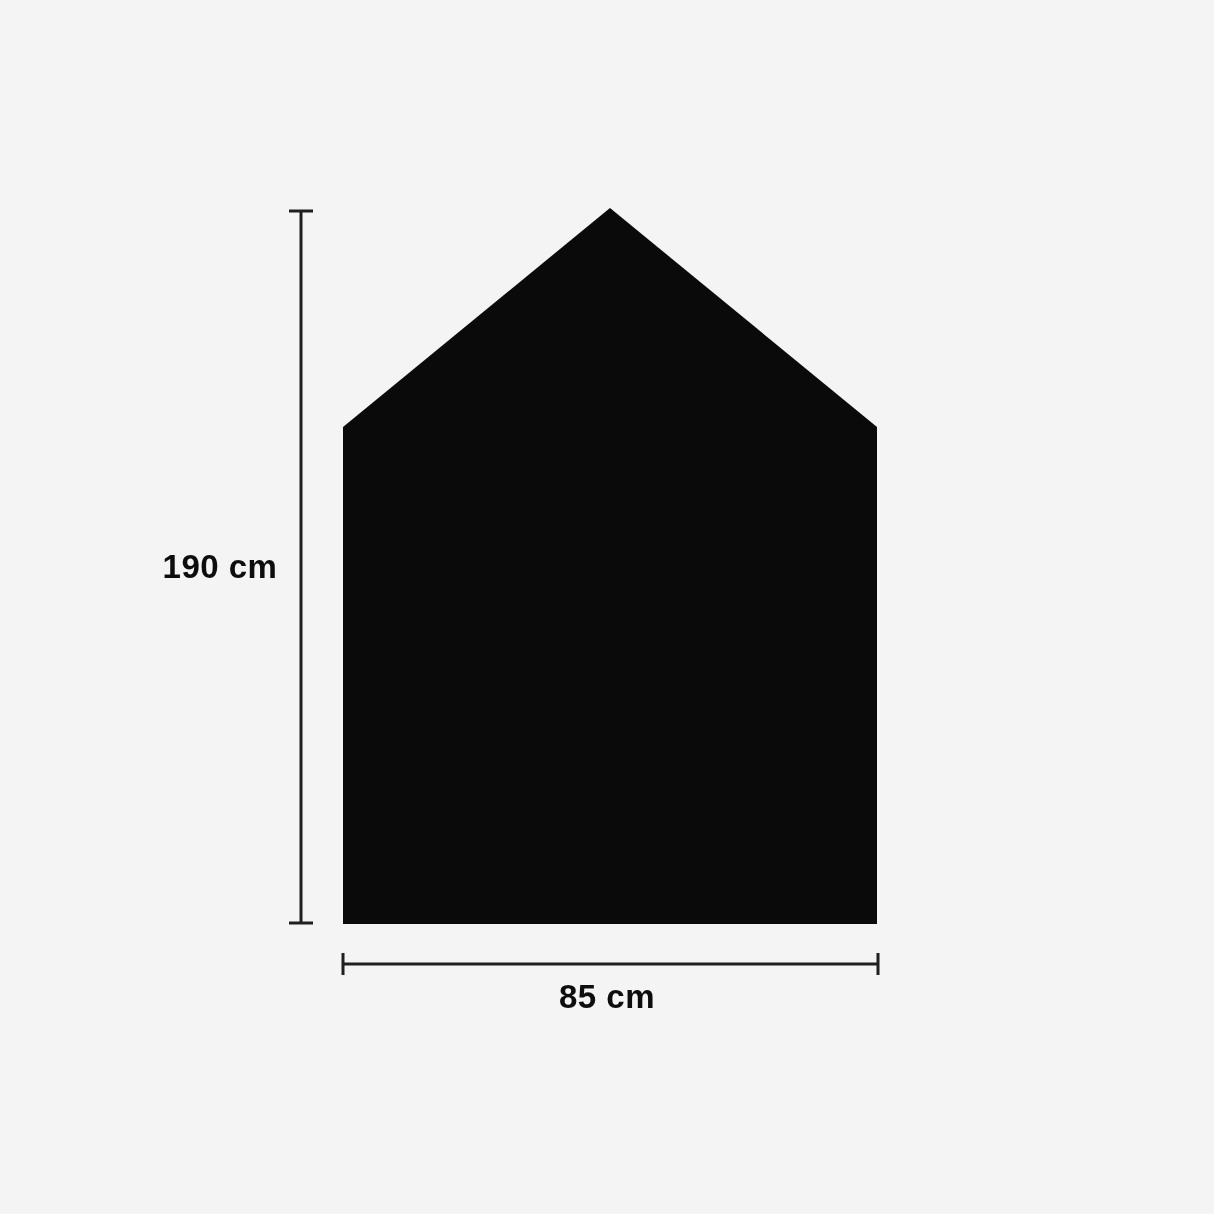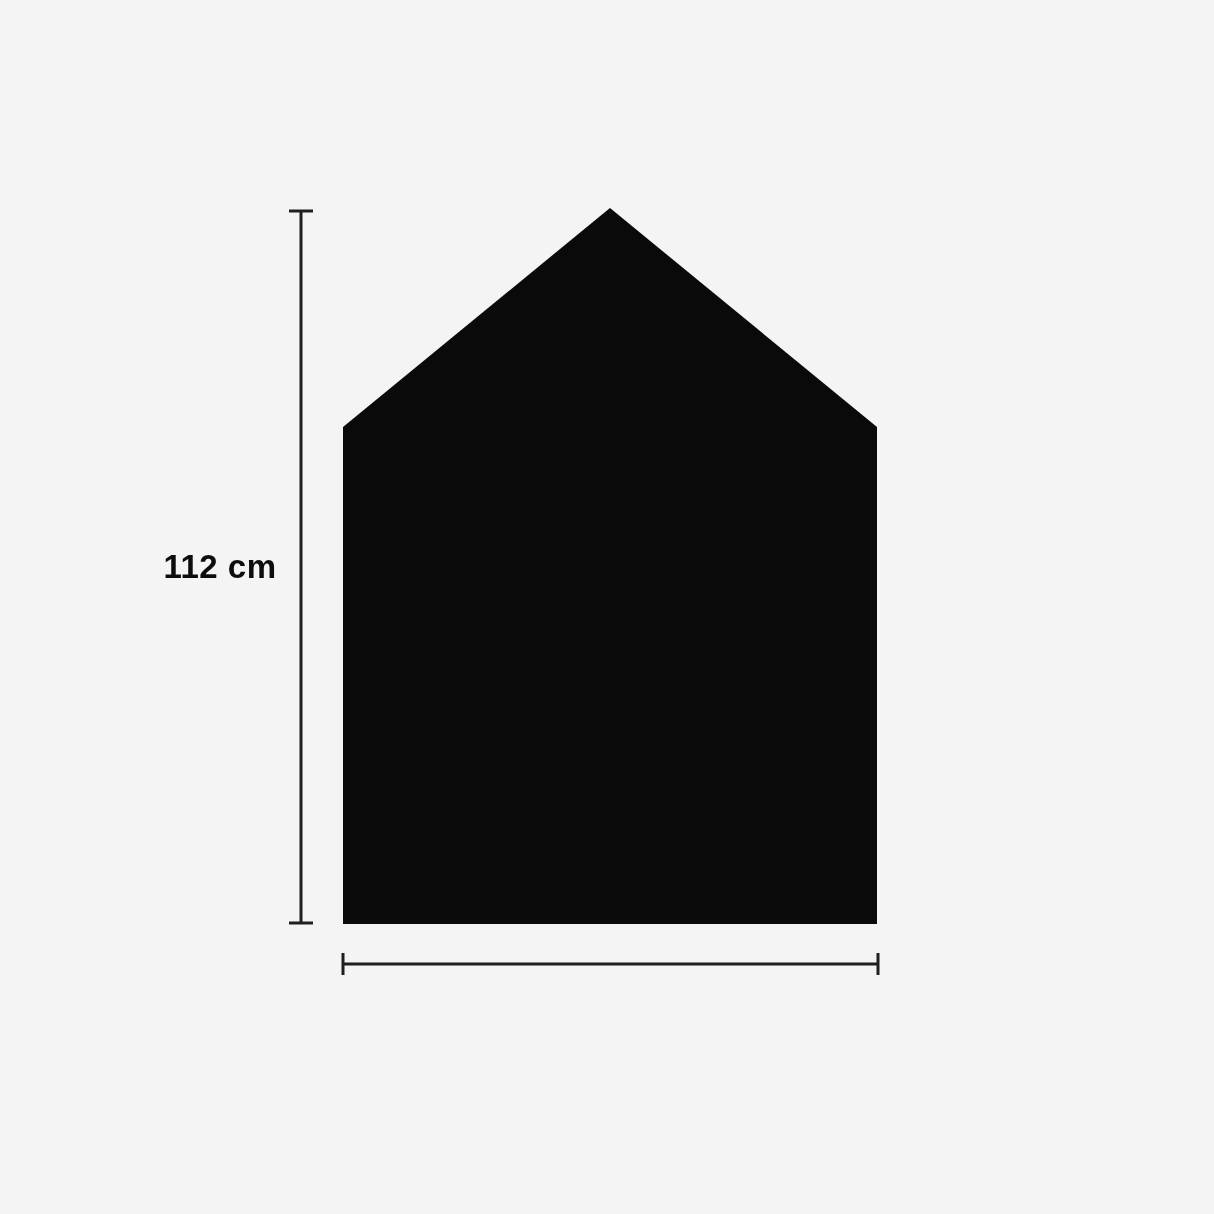--- a/index.html
+++ b/index.html
@@ -58,16 +58,17 @@
       <line x1="289" y1="923" x2="313" y2="923"></line>
     </g>
 
     <g stroke-width="3" fill="none" stroke="#1f1f1f">
       <line x1="343" y1="964" x2="878" y2="964"></line>
       <line x1="343" y1="953" x2="343" y2="975"></line>
       <line x1="878" y1="953" x2="878" y2="975"></line>
     </g>
   </svg>
 
-  <div class="dim-label dim-label--height">112 cm</div>
+  <div class="dim-label dim-label--height">190 cm</div>
 
+  <div class="dim-label dim-label--width">85 cm</div>
 
 </div>
 
 </body></html>

